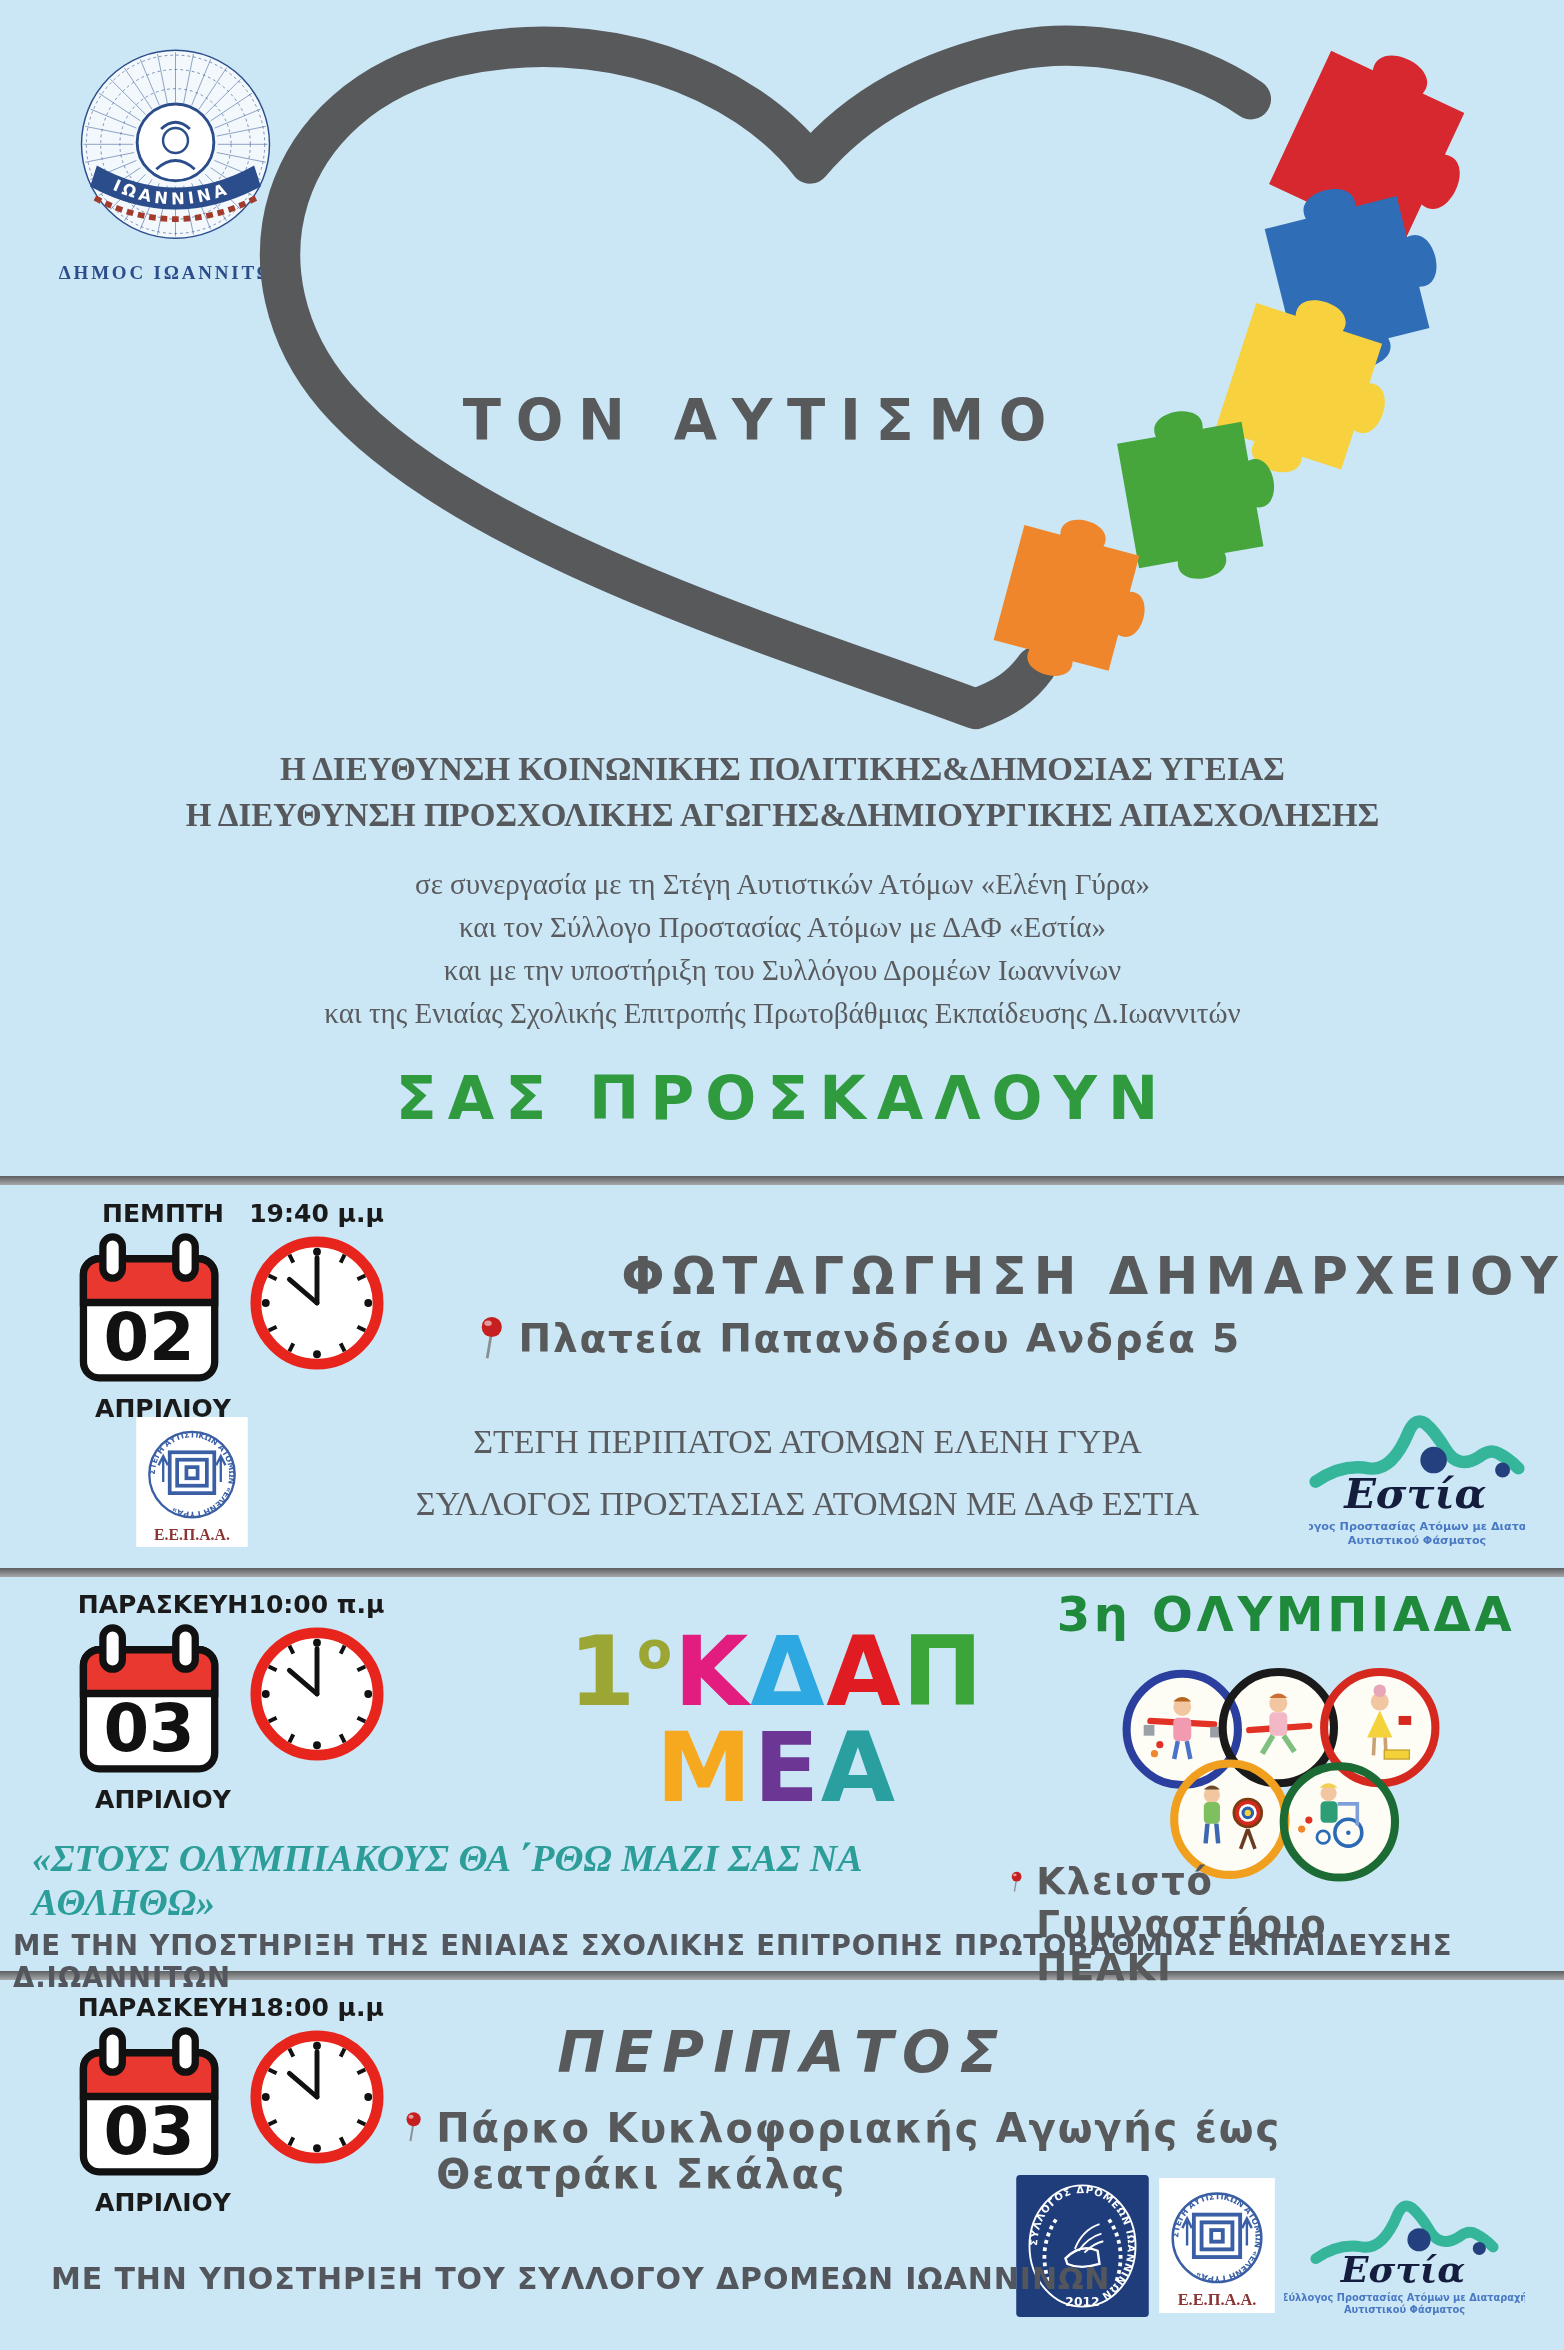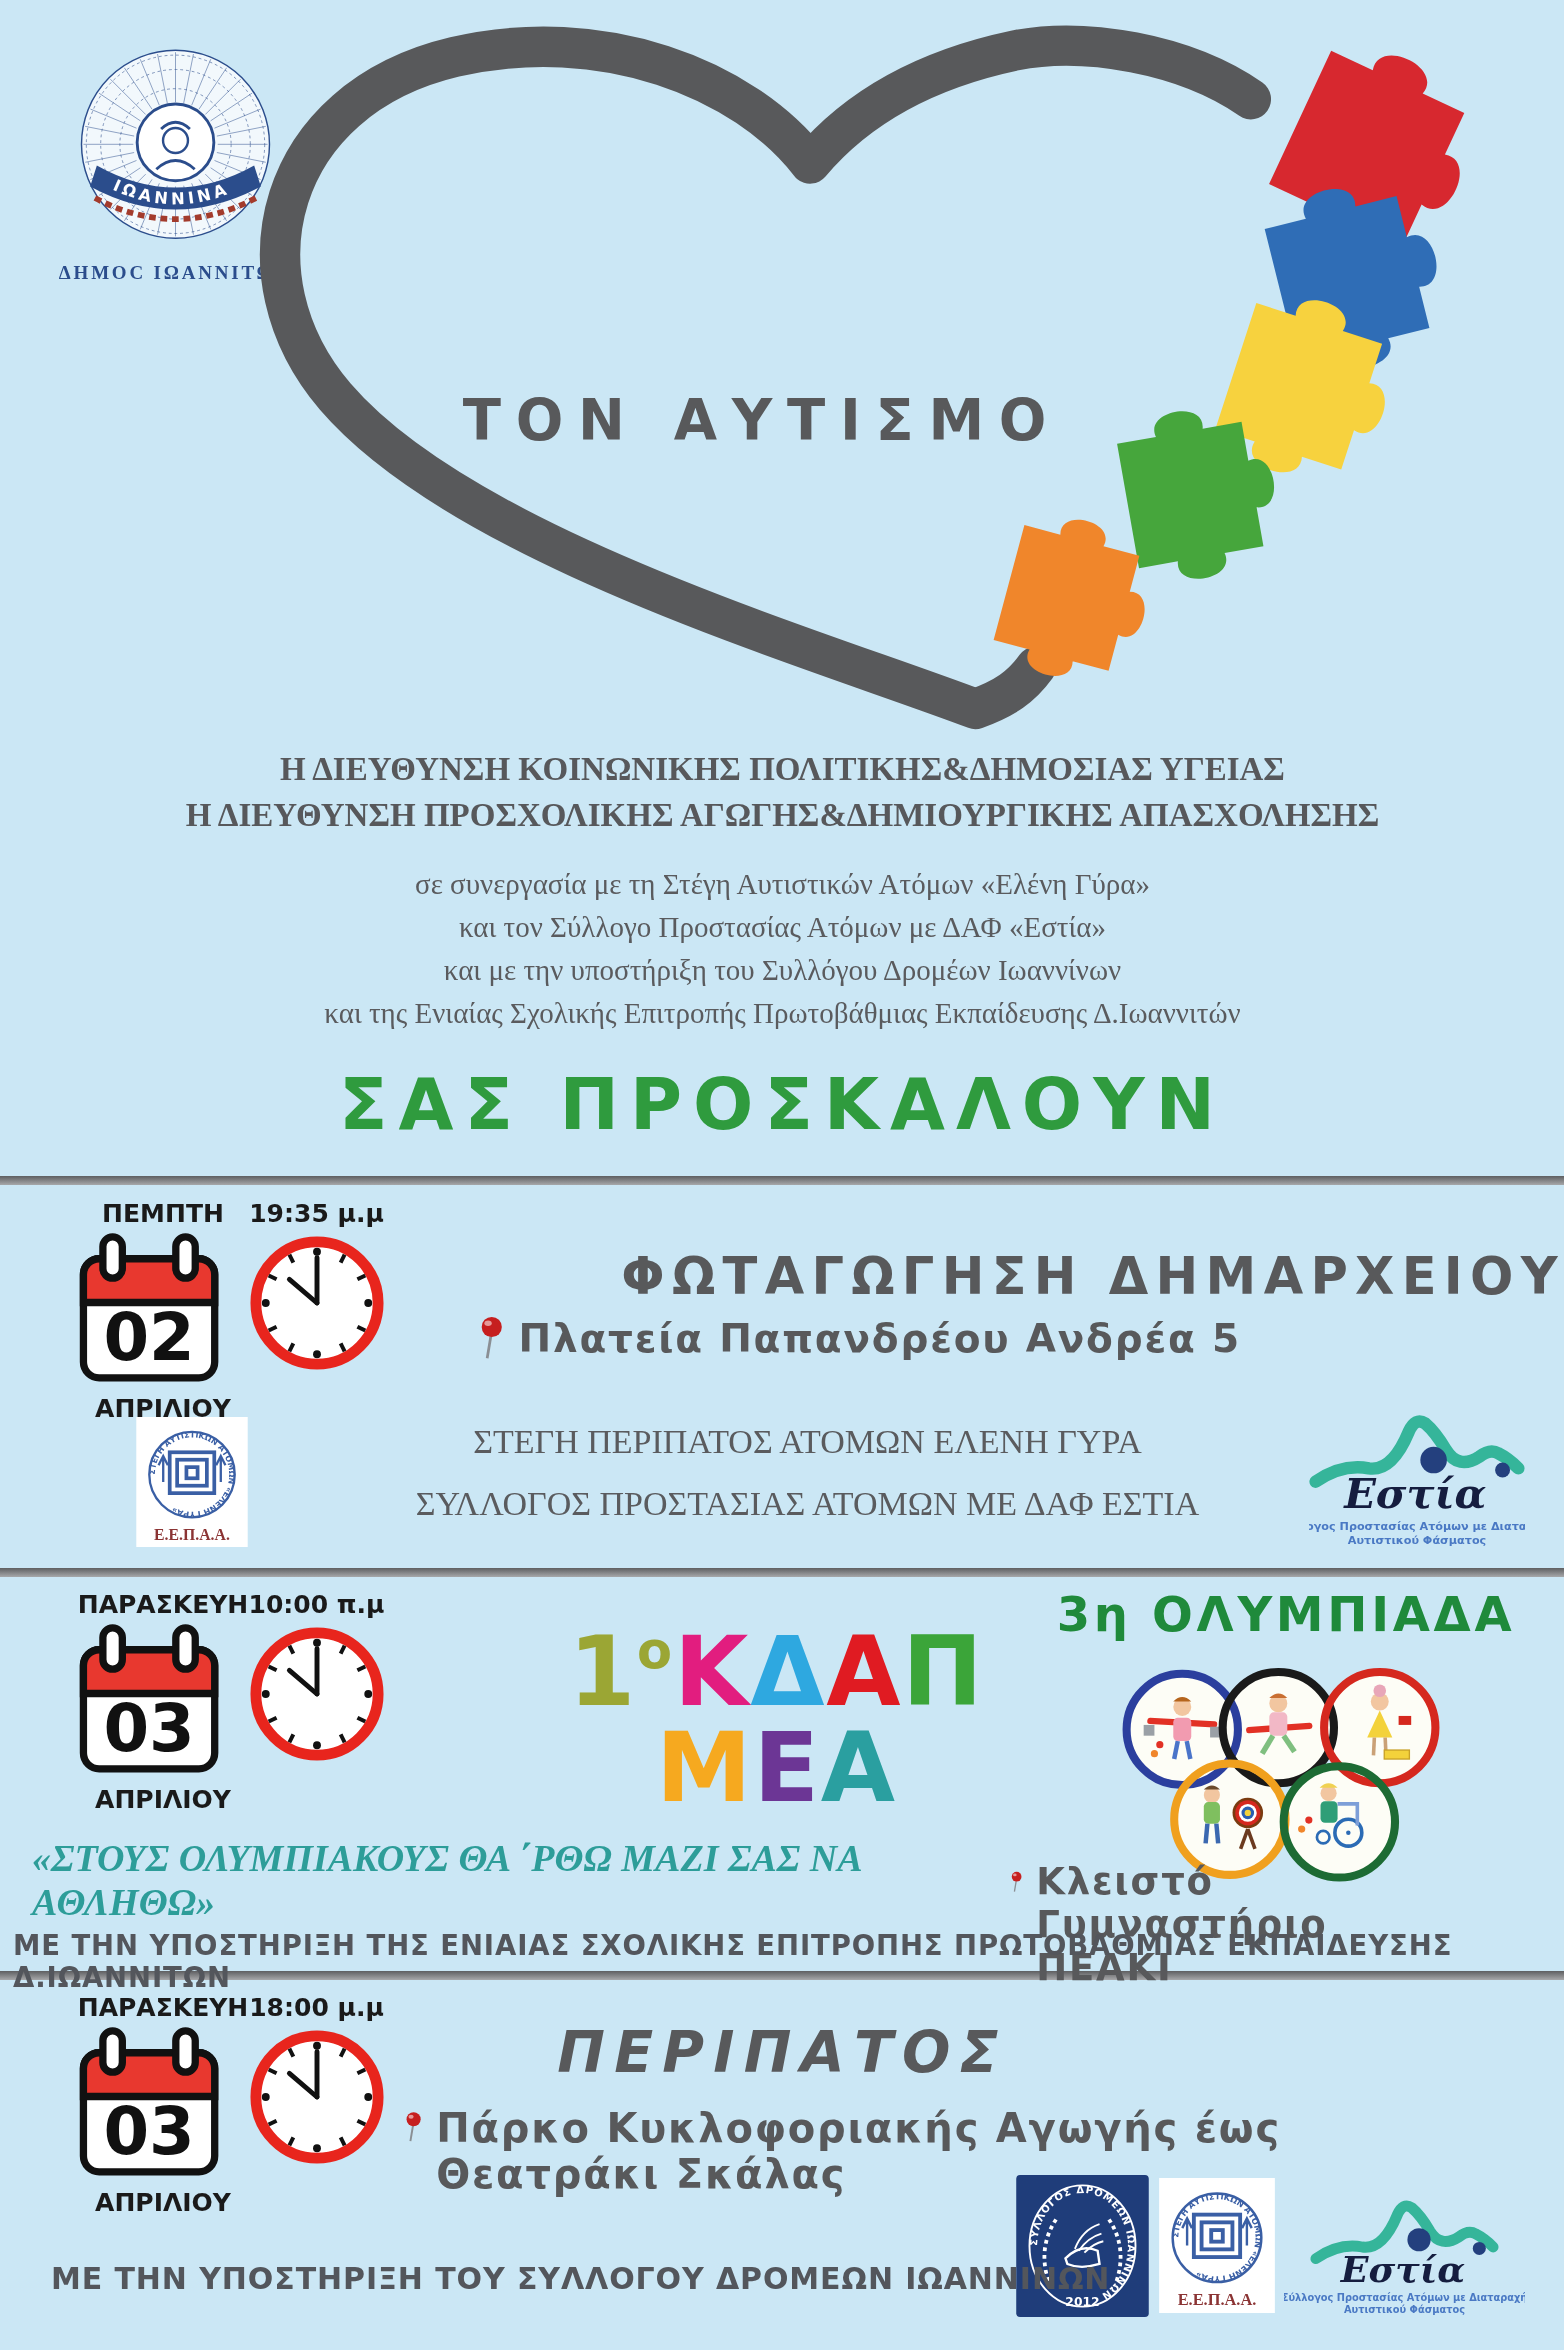--- a/index.html
+++ b/index.html
@@ -17,21 +17,21 @@
   .ht1{left:432px;top:292px;width:716px;font-size:66px;letter-spacing:13px;}
   .ht2{left:404px;top:388px;width:716px;font-size:56px;letter-spacing:14.7px;}
   
   .intro-l{left:0;width:1565px;text-align:center;color:#57585b;
     font-family:"Liberation Serif",serif;font-weight:bold;}
   .il1{top:751px;font-size:33px;}
   .il2{top:797px;font-size:33px;}
   .collab{left:0;width:1565px;text-align:center;color:#5a5b5e;
     font-family:"Liberation Serif",serif;font-size:29px;line-height:43px;top:863px;}
   .invite{left:0;top:1063px;width:1565px;text-align:center;color:#2f9b3e;
-    font-size:71px;font-weight:bold;letter-spacing:11px;}
+    font-size:60px;font-weight:bold;letter-spacing:11px;}
   
   .divider{left:0;width:1565px;height:9.2px;background:linear-gradient(#5e5f61,#a7a8aa);}
   .d1{top:1176px;}.d2{top:1568px;}.d3{top:1971px;}
   
   .section{left:0;width:1325px;border-radius:26px;}
   .s1{top:1186px;height:382px;}
   .s2{top:1577px;height:394px;}
   .s3{top:1980px;height:371px;}
   
   .sched{position:absolute;left:55px;top:13px;width:349px;height:248px;}
@@ -173,21 +173,21 @@
       <div class="day">ΠΕΜΠΤΗ</div>
       <svg class="cal" width="147" height="158" viewBox="0 0 120 130">
         <path d="M98,118 L112,104 L112,60 L30,118 Z" fill="#4f97d8" stroke="#111" stroke-width="5" stroke-linejoin="round"></path>
         <rect x="4" y="22" width="108" height="98" rx="13" fill="#ffffff" stroke="#111" stroke-width="6"></rect>
         <path d="M4,35 a13,13 0 0 1 13,-13 h82 a13,13 0 0 1 13,13 v23 h-108 z" fill="#e8382f" stroke="#111" stroke-width="6"></path>
         <rect x="20" y="4" width="16" height="34" rx="8" fill="#ffffff" stroke="#111" stroke-width="6"></rect>
         <rect x="80" y="4" width="16" height="34" rx="8" fill="#ffffff" stroke="#111" stroke-width="6"></rect>
         <text x="58" y="105" text-anchor="middle" font-size="54" font-weight="bold" fill="#111">02</text>
       </svg>
       <div class="month">ΑΠΡΙΛΙΟΥ</div>
-      <div class="time">19:35 μ.μ</div>
+      <div class="time">19:40 μ.μ</div>
       <svg class="clock" width="138" height="138" viewBox="0 0 140 140">
         <circle cx="70" cy="70" r="62" fill="#ffffff" stroke="#e8251d" stroke-width="11"></circle>
         <g stroke="#111" stroke-width="4">
           <line x1="98" y1="21" x2="94" y2="29"></line>
             <line x1="119" y1="42" x2="111" y2="46"></line>
           <line x1="119" y1="98" x2="111" y2="94"></line>
             <line x1="98" y1="119" x2="94" y2="111"></line>
           <line x1="42" y1="119" x2="46" y2="111"></line>
             <line x1="21" y1="98" x2="29" y2="94"></line>
           <line x1="21" y1="42" x2="29" y2="46"></line>

